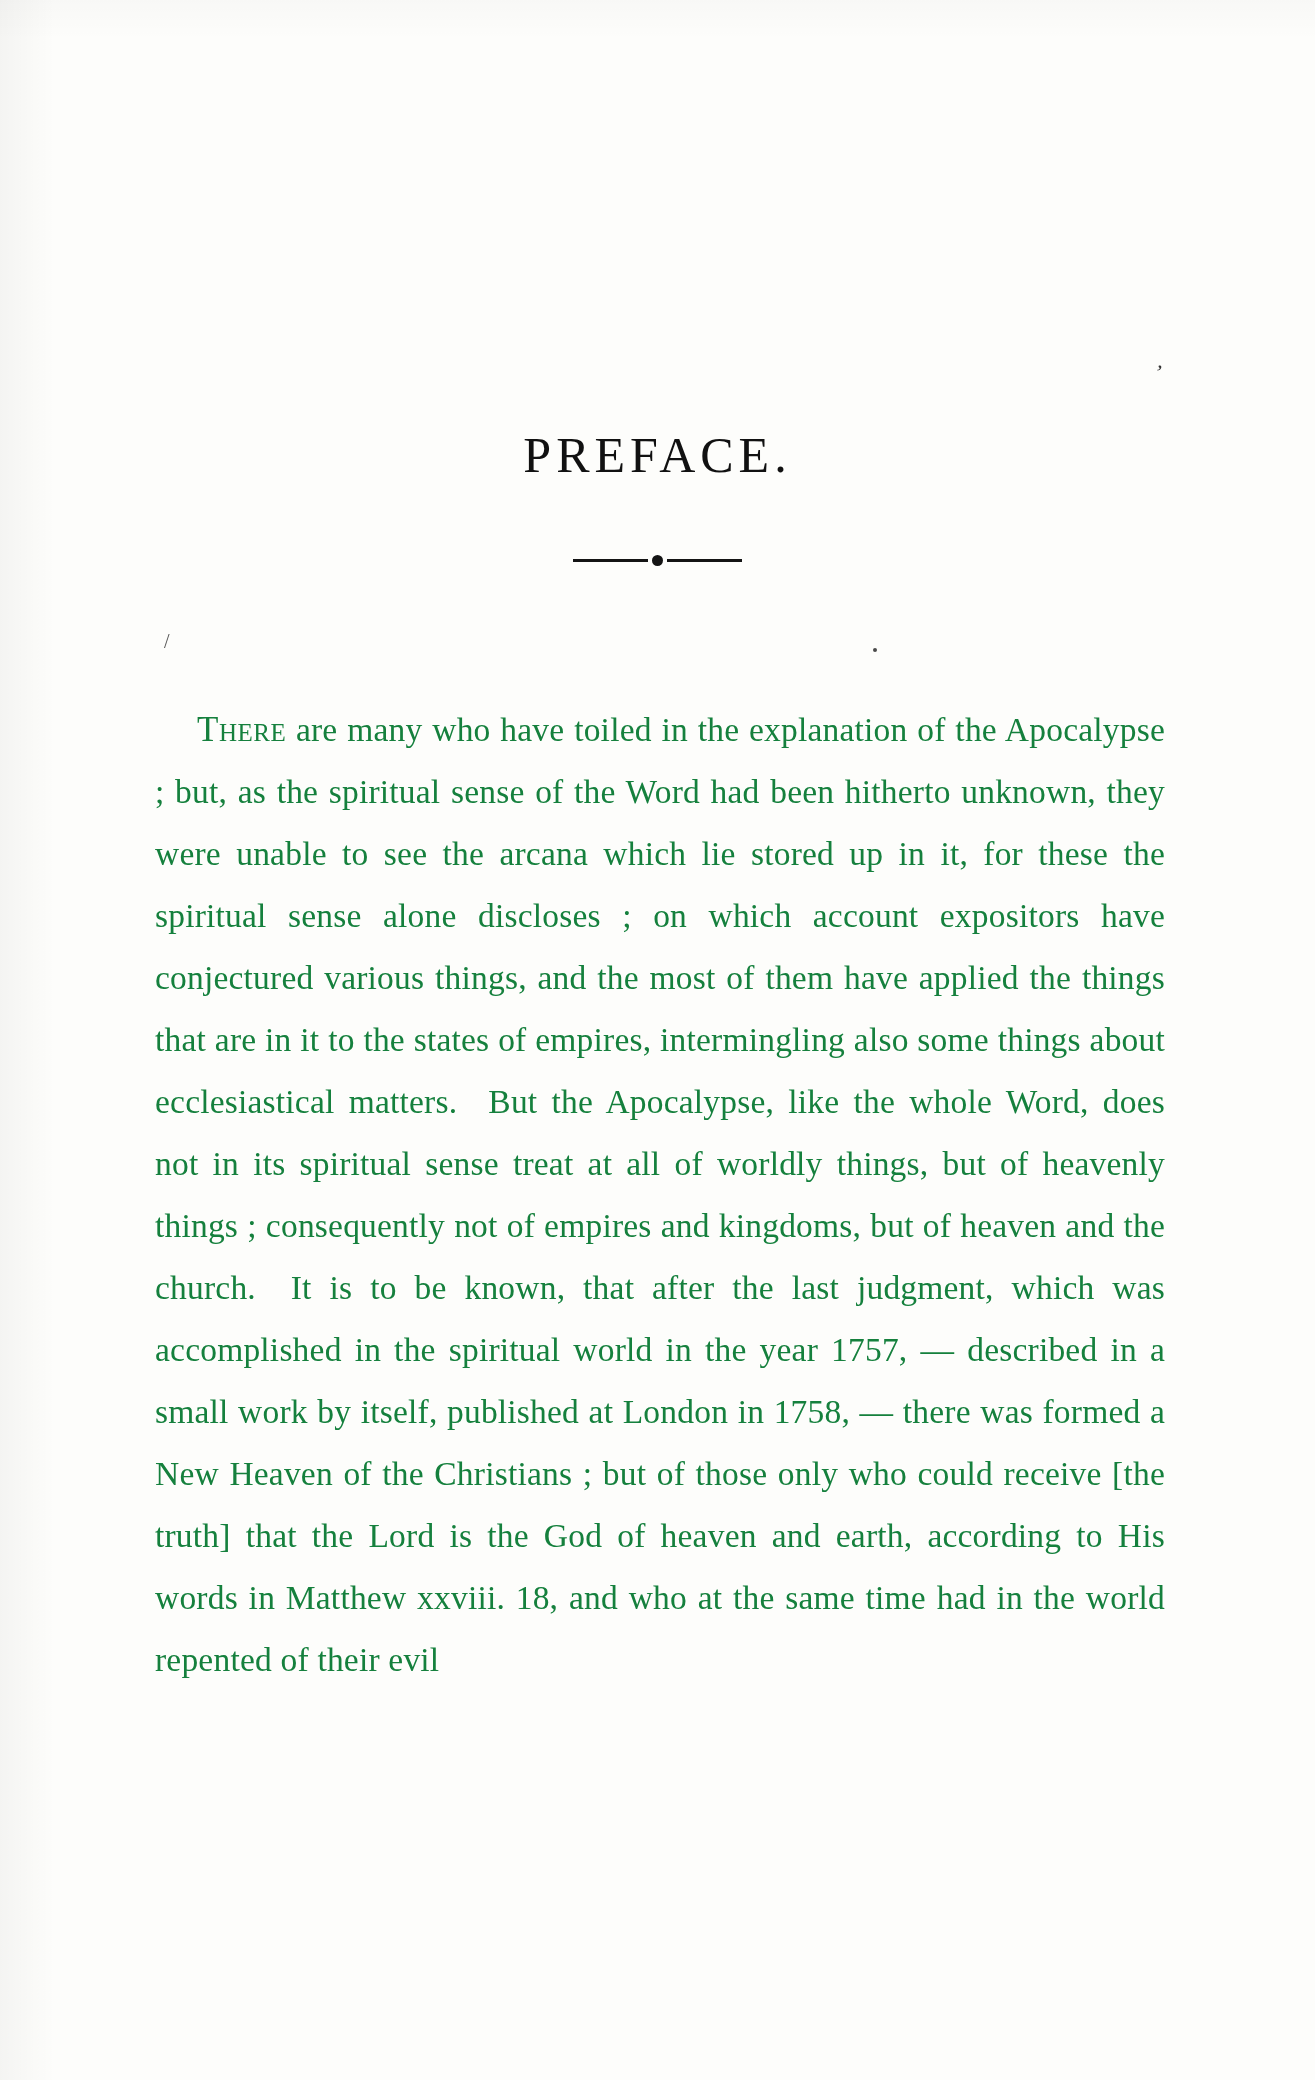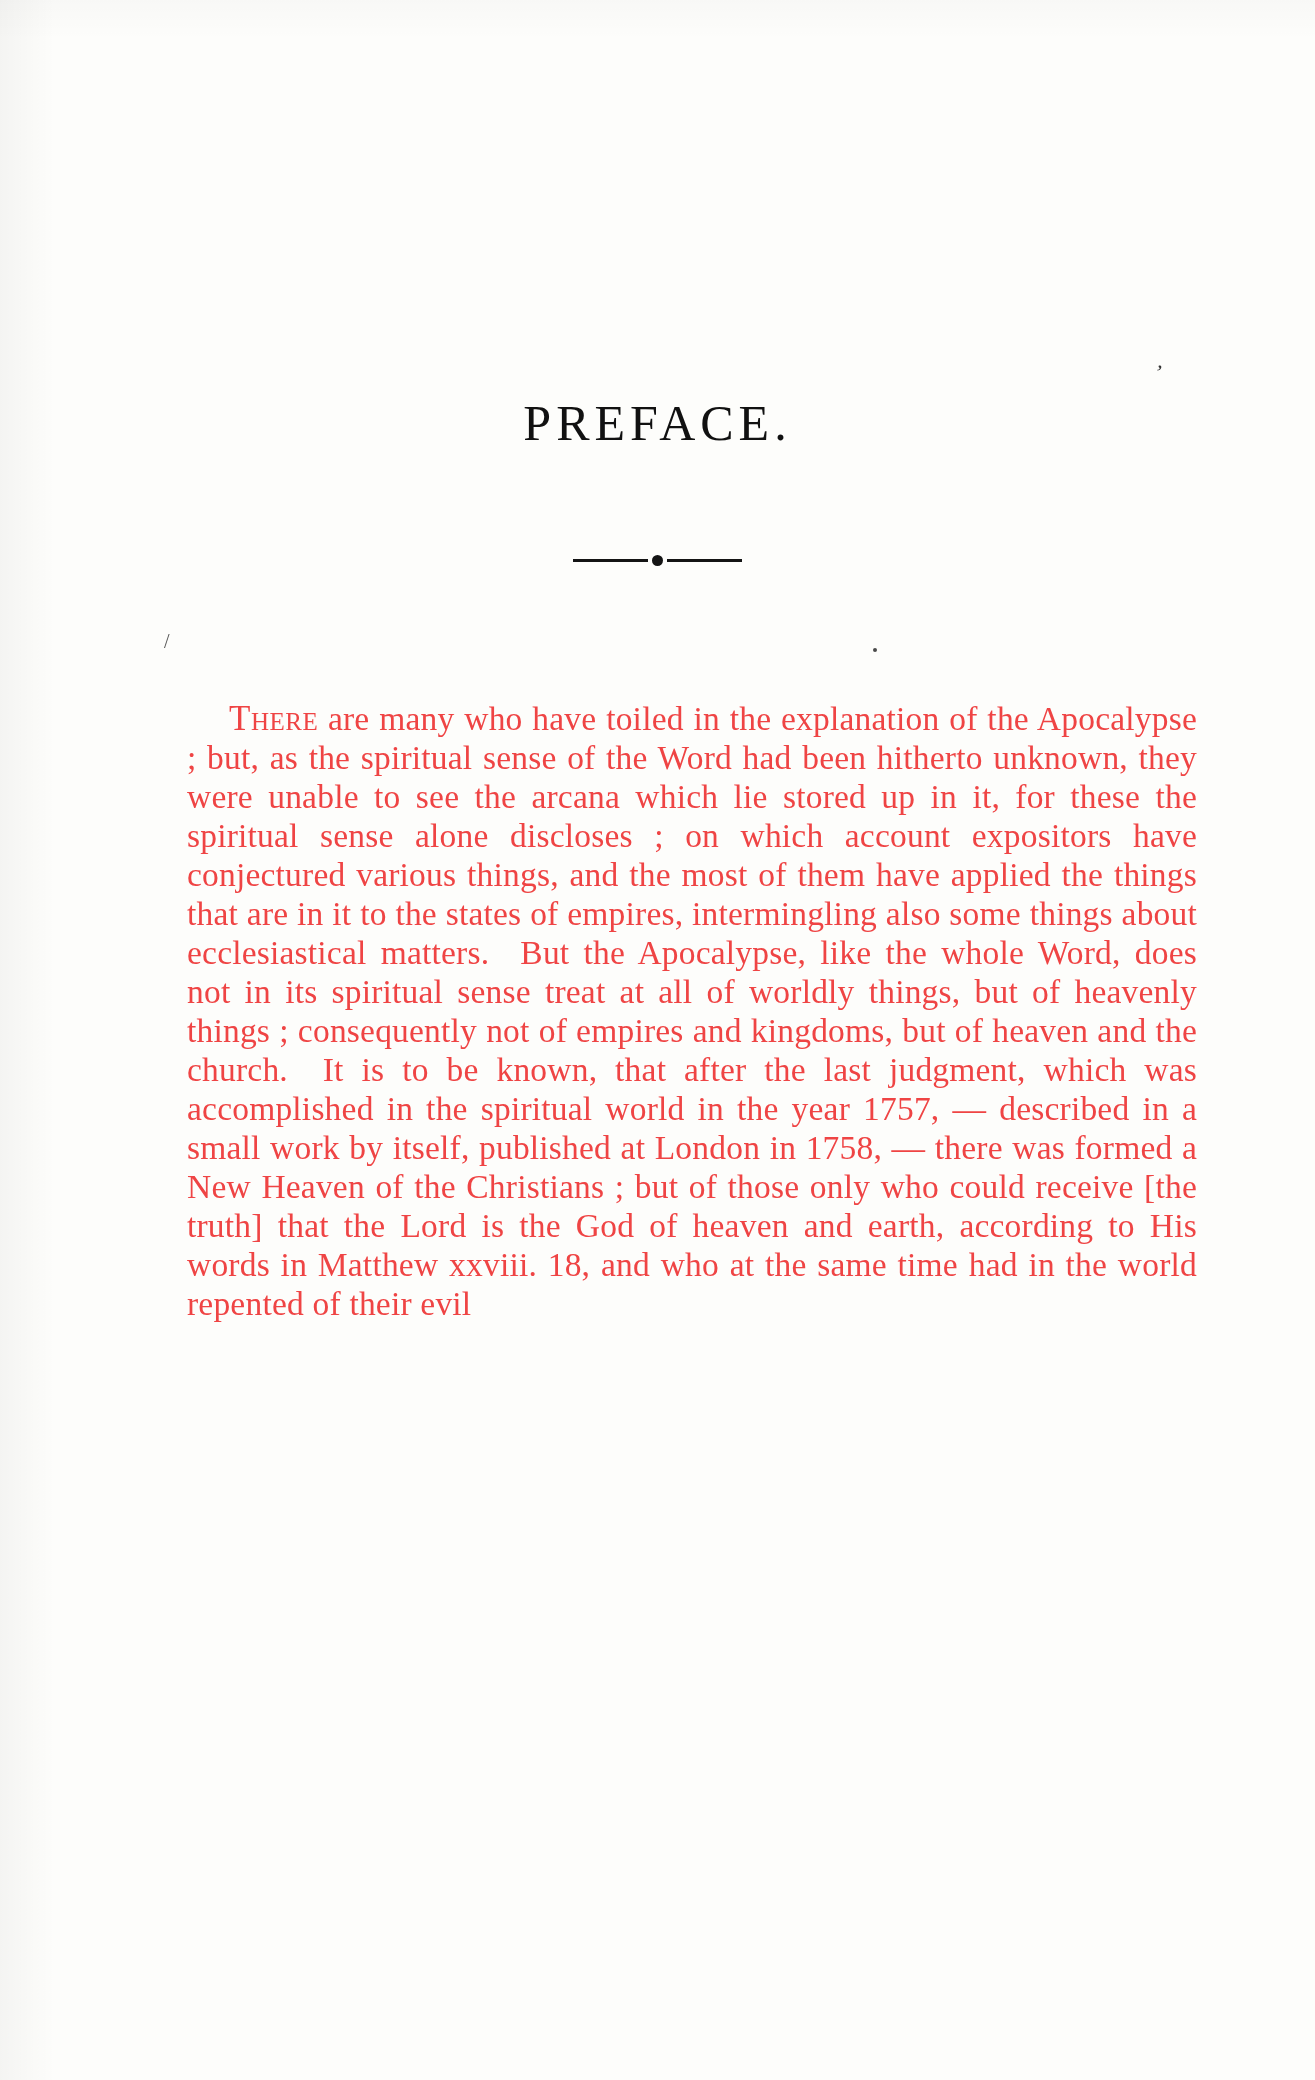--- a/index.html
+++ b/index.html
@@ -23,21 +23,21 @@
     position: absolute;
     inset: 0;
     background:
       linear-gradient(to right, rgba(0,0,0,0.035) 0px, rgba(0,0,0,0.0) 55px),
       linear-gradient(to bottom, rgba(0,0,0,0.02) 0px, rgba(0,0,0,0.0) 40px);
     pointer-events: none;
   }
 
   .title {
     position: absolute;
-    top: 360px;
+    top: 392px;
     left: 0;
     width: 100%;
     text-align: center;
     font-size: 50px;
     letter-spacing: 5px;
     font-weight: 400;
     color: #111;
   }
 
   .rule-wrap {
@@ -86,25 +86,24 @@
     border-radius: 50%;
     background: #4a4a4a;
   }
 
   .body-text {
     position: absolute;
     top: 665px;
     left: 155px;
     width: 1010px;
     font-size: 33.5px;
-    line-height: 39px;
+    line-height: 62px;
     text-align: justify;
     text-justify: inter-word;
-    color: #ef4444;
-    margin-left: 32px;
+    color: #15803d;
   }
   .body-text .indent {
     display: inline-block;
     width: 42px;
   }
   .smallcaps {
     font-variant: small-caps;
     font-size: 35px;
     letter-spacing: 0.5px;
   }

